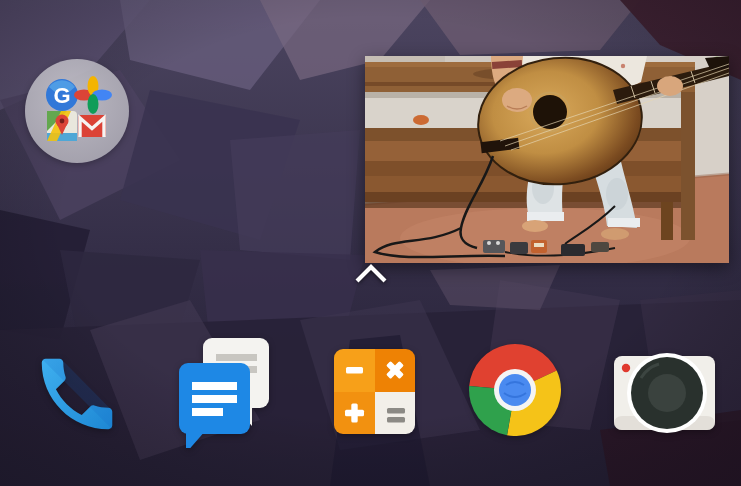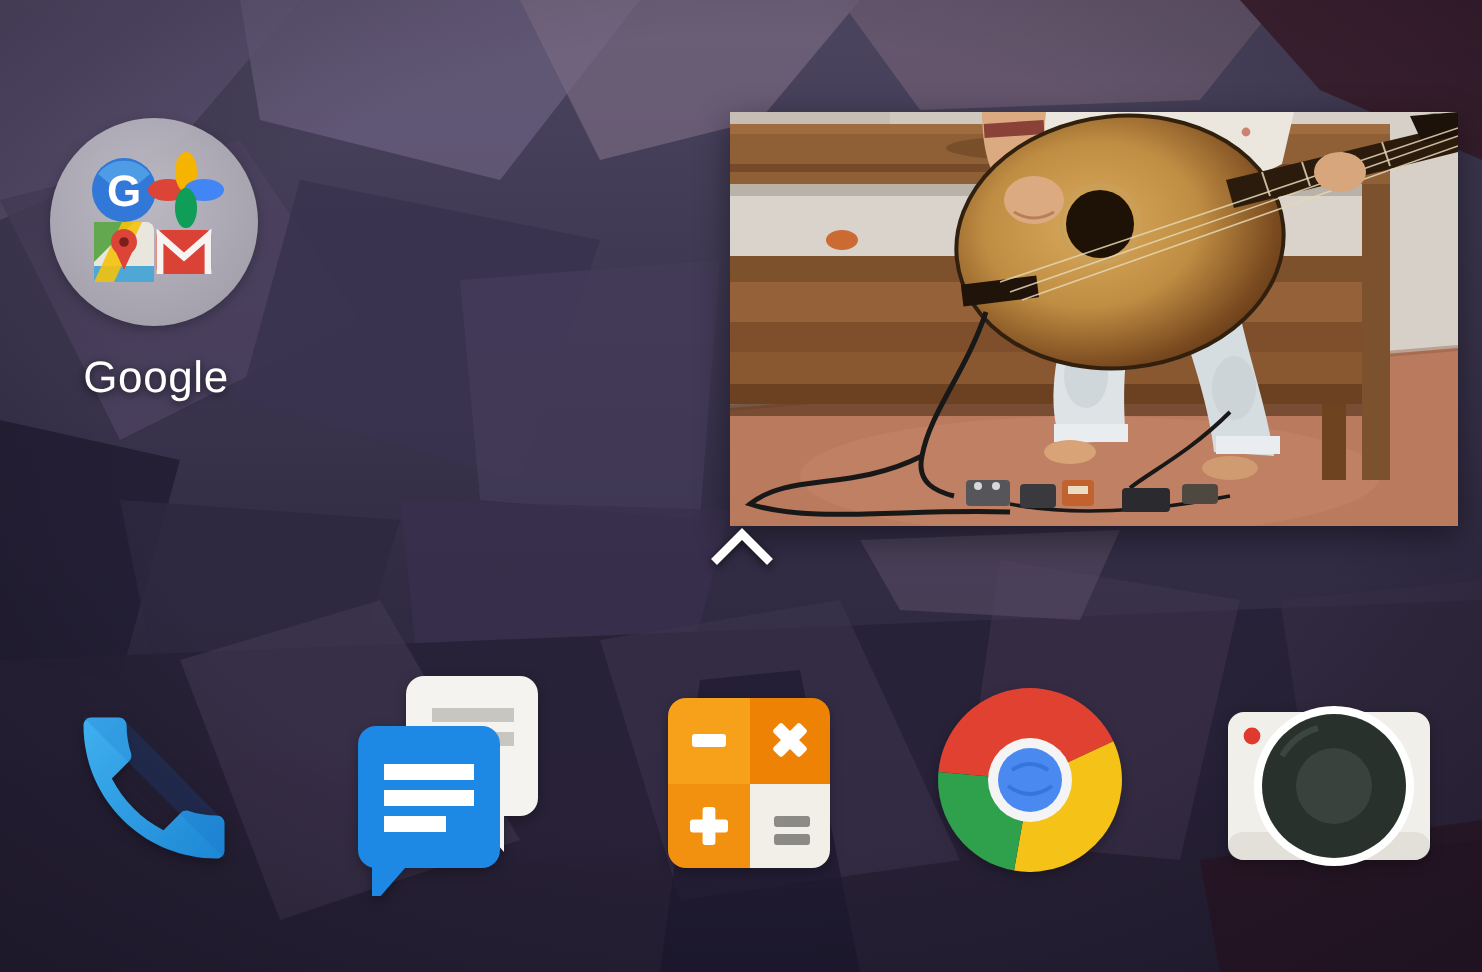--- a/index.html
+++ b/index.html
@@ -95,21 +95,20 @@
           <path d="M31.5,64 L42.5,64 L37,76 Z" fill="#DB4437"></path>
           <circle cx="37" cy="62" r="2.4" fill="#7A1F1A"></circle>
         </g>
 
         <g>
           <rect x="53" y="56" width="28" height="22" rx="3" fill="#DB4236"></rect>
           <path d="M55,78 L55,59 L67,69.5 L79,59 L79,78" stroke="#F6F4F2" stroke-width="3.4" fill="none"></path>
         </g>
       </svg>
     </div>
-    <div class="folder-label">Google</div>
   </div>
 
   <div class="pip">
     <svg width="364" height="207" viewBox="0 0 364 207">
       <defs>
         <radialGradient id="burst" cx="0.42" cy="0.42" r="0.72">
           <stop offset="0" stop-color="#D9A95B"></stop>
           <stop offset="0.45" stop-color="#C08E43"></stop>
           <stop offset="0.78" stop-color="#7B4B20"></stop>
           <stop offset="1" stop-color="#4E2C10"></stop>

